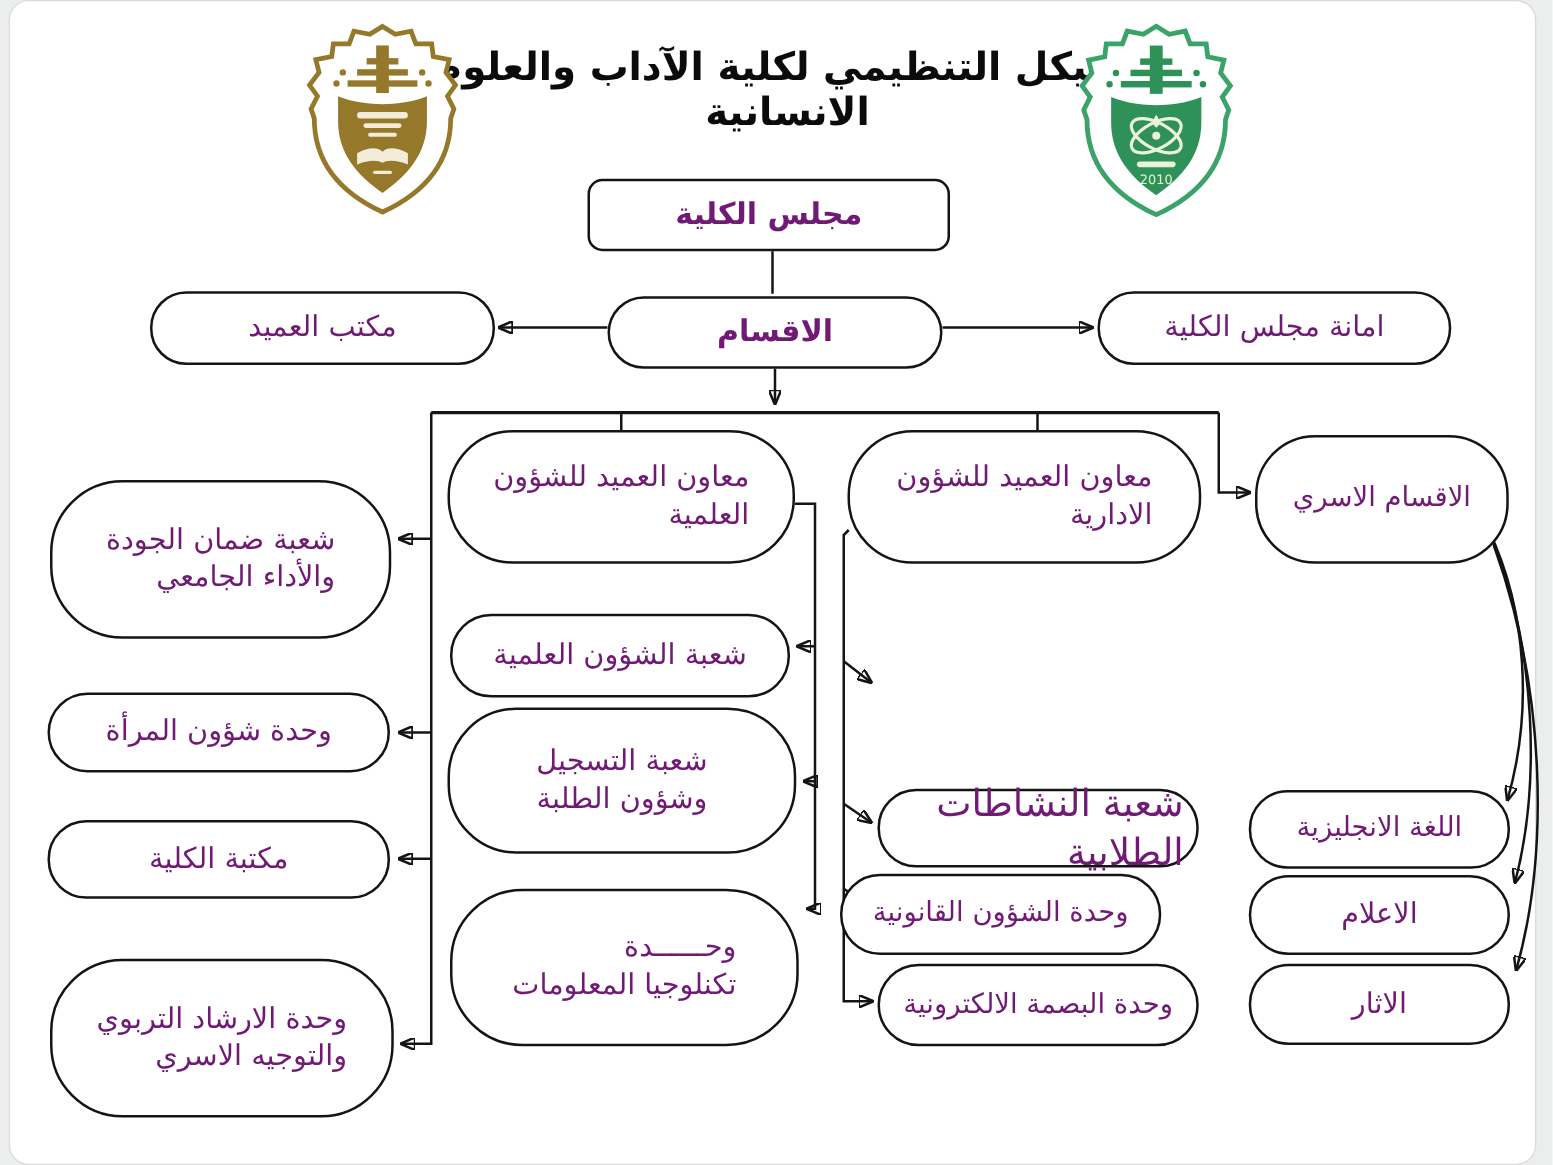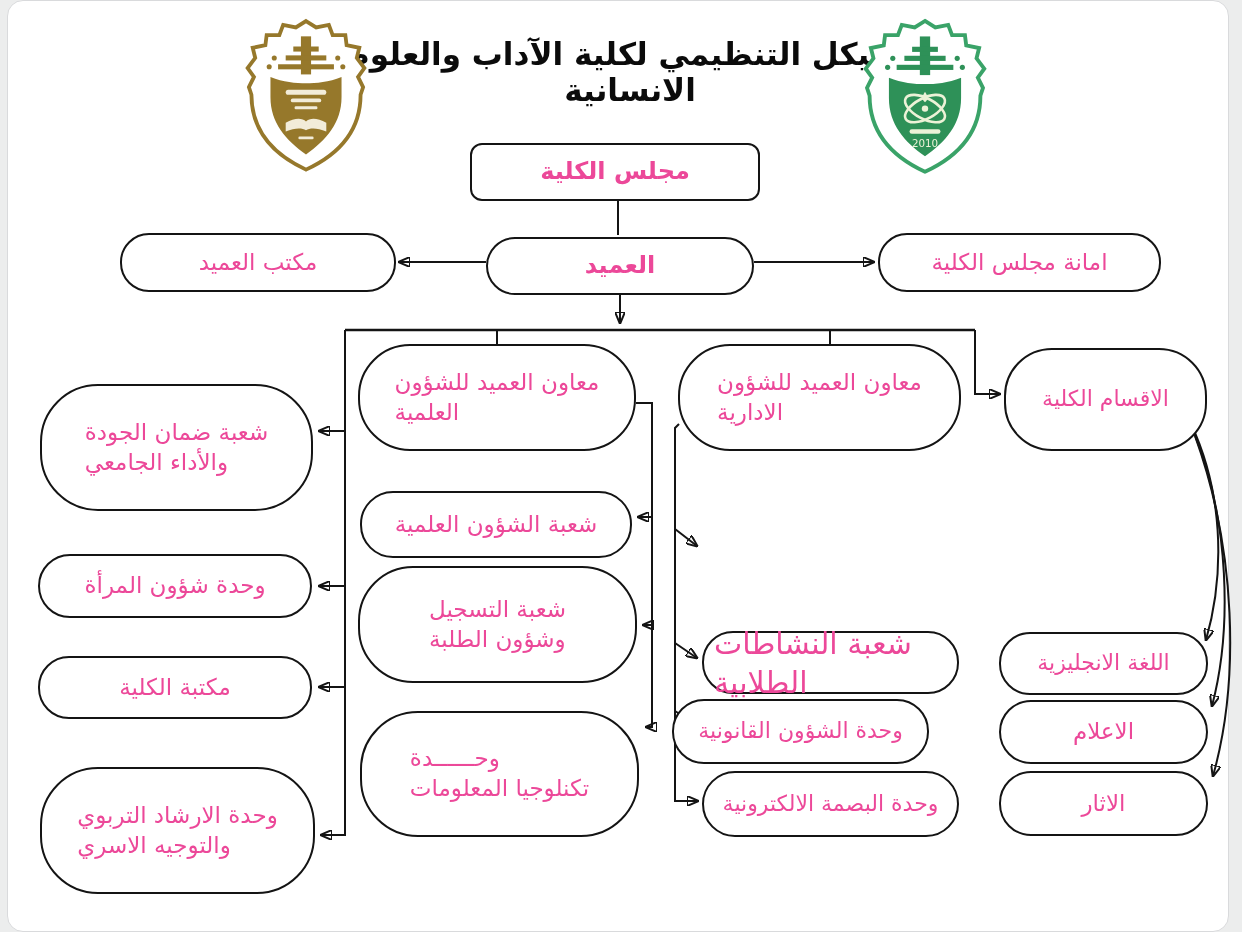--- a/index.html
+++ b/index.html
@@ -5,21 +5,21 @@
   html,body{margin:0;padding:0}
   .canvas{position:relative;width:1242px;height:932px;background:#eceded;
           font-family:"DejaVu Sans",sans-serif;overflow:hidden}
   .page{position:absolute;left:7px;top:0;right:13px;bottom:0;background:#fff;
         border:1px solid #d9dadc;border-radius:16px;box-sizing:border-box}
   .title{position:absolute;left:290px;top:40px;width:680px;height:64px;
          display:flex;align-items:center;justify-content:center;
          font-size:31px;font-weight:bold;color:#0b0b0b;text-align:center}
   .node{position:absolute;box-sizing:border-box;background:#fff;
         border:2px solid #141414;display:flex;align-items:center;justify-content:center;
-        text-align:left;font-size:23px;color:#ec4899;line-height:1.3;
+        text-align:right;font-size:23px;color:#701a75;line-height:1.3;
         white-space:pre-line;padding:2px 10px}
   .bold{font-weight:bold;font-size:24px}
   svg.connectors{position:absolute;left:0;top:0;pointer-events:none}
   svg.connectors path{fill:none;stroke:#141414;stroke-width:2}
   svg.connectors path.thick{stroke-width:2.6}
   svg.logo{position:absolute}
 </style>
 </head>
 <body>
 
@@ -101,29 +101,29 @@
     <path d="M675 529 L697 546" marker-end="url(#arr)"></path>
     <path d="M675 643 L697 658" marker-end="url(#arr)"></path>
     <path d="M675 711 L697 725" marker-end="url(#arr)"></path>
     <path d="M975 330 V394 H1000" marker-end="url(#arr)"></path>
     <path d="M1191 424 C1222 490 1226 570 1206 640" marker-end="url(#arr)"></path>
     <path d="M1193 430 C1230 520 1232 630 1212 706" marker-end="url(#arr)"></path>
     <path d="M1195 436 C1236 550 1240 680 1213 776" marker-end="url(#arr)"></path>
   </svg>
 
   <div class="node bold" dir="rtl" style="left:470px;top:143px;width:290px;height:58px;border-radius:12px">مجلس الكلية</div>
-  <div class="node bold" dir="rtl" style="left:486px;top:237px;width:268px;height:58px;border-radius:29px">العميد</div>
+  <div class="node bold" dir="rtl" style="left:486px;top:237px;width:268px;height:58px;border-radius:29px">الاقسام</div>
   <div class="node" dir="rtl" style="left:120px;top:233px;width:276px;height:59px;border-radius:29px">مكتب العميد</div>
   <div class="node" dir="rtl" style="left:878px;top:233px;width:283px;height:59px;border-radius:29px">امانة مجلس الكلية</div>
 
   <div class="node" dir="rtl" style="left:358px;top:344px;width:278px;height:107px;border-radius:52px">معاون العميد للشؤون
 العلمية</div>
   <div class="node" dir="rtl" style="left:678px;top:344px;width:283px;height:107px;border-radius:52px">معاون العميد للشؤون
 الادارية</div>
-  <div class="node" dir="rtl" style="left:1004px;top:348px;width:203px;height:103px;border-radius:48px;font-size:22px">الاقسام الكلية</div>
+  <div class="node" dir="rtl" style="left:1004px;top:348px;width:203px;height:103px;border-radius:48px;font-size:22px">الاقسام الاسري</div>
 
   <div class="node" dir="rtl" style="left:40px;top:384px;width:273px;height:127px;border-radius:58px">شعبة ضمان الجودة
 والأداء الجامعي</div>
   <div class="node" dir="rtl" style="left:38px;top:554px;width:274px;height:64px;border-radius:32px">وحدة شؤون المرأة</div>
   <div class="node" dir="rtl" style="left:40px;top:767px;width:275px;height:127px;border-radius:58px">وحدة الارشاد التربوي
 والتوجيه الاسري</div>
   <div class="node" dir="rtl" style="left:38px;top:656px;width:274px;height:63px;border-radius:31px">مكتبة الكلية</div>
 
   <div class="node" dir="rtl" style="left:360px;top:491px;width:272px;height:67px;border-radius:33px">شعبة الشؤون العلمية</div>
   <div class="node" dir="rtl" style="left:360px;top:711px;width:279px;height:126px;border-radius:58px">وحــــــدة

